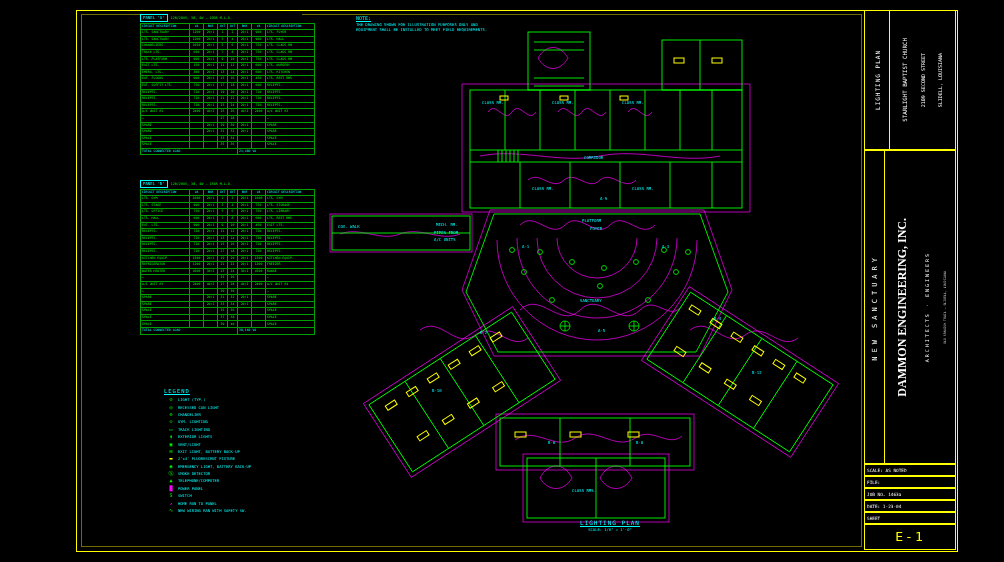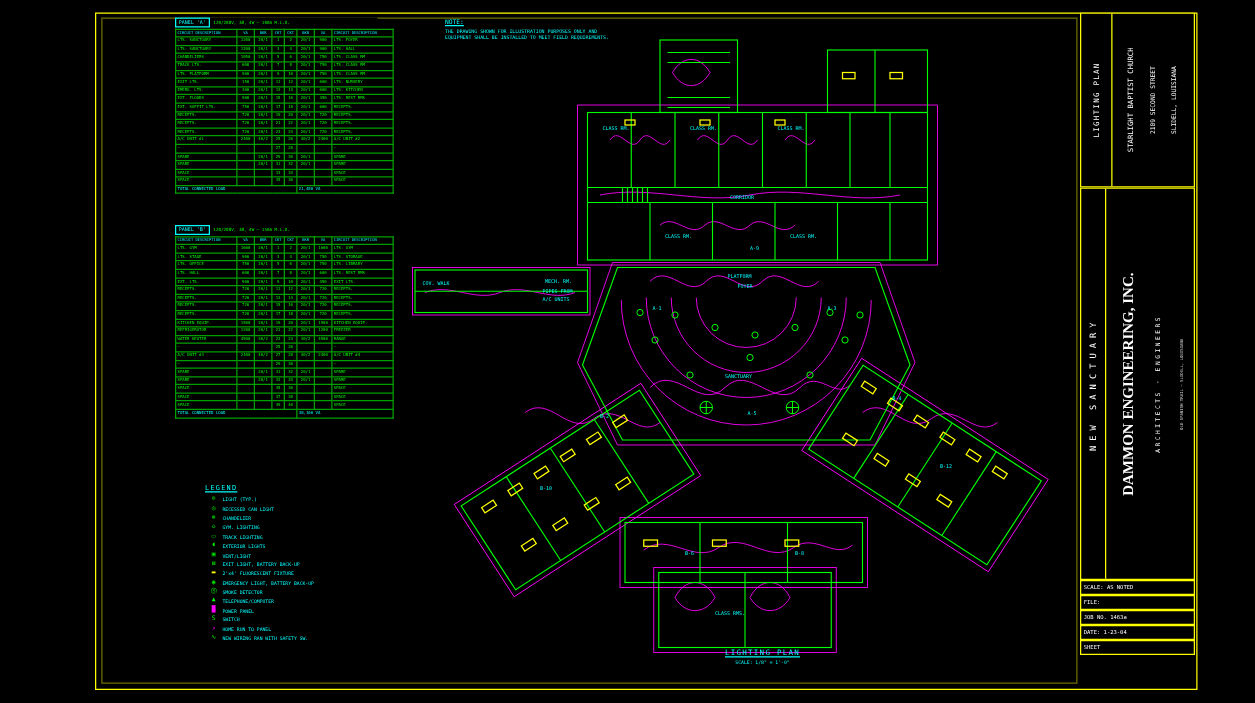--- a/index.html
+++ b/index.html
@@ -788,13 +788,14 @@
     </div>
     <div class="tb-col c4">
       <span class="vt t-firmaddr">OLD SPANISH TRAIL — SLIDELL, LOUISIANA</span>
     </div>
   </div>
   <div class="tb-box tb-row r-scale">SCALE: AS NOTED</div>
   <div class="tb-box tb-row r-file">FILE:</div>
   <div class="tb-box tb-row r-job">JOB NO. 1463a</div>
   <div class="tb-box tb-row r-date">DATE: 1-23-04</div>
   <div class="tb-box tb-row r-sheet">SHEET</div>
+  <div class="tb-box tb-sheetno">E-1</div>
 </div>
 
 </body></html>

